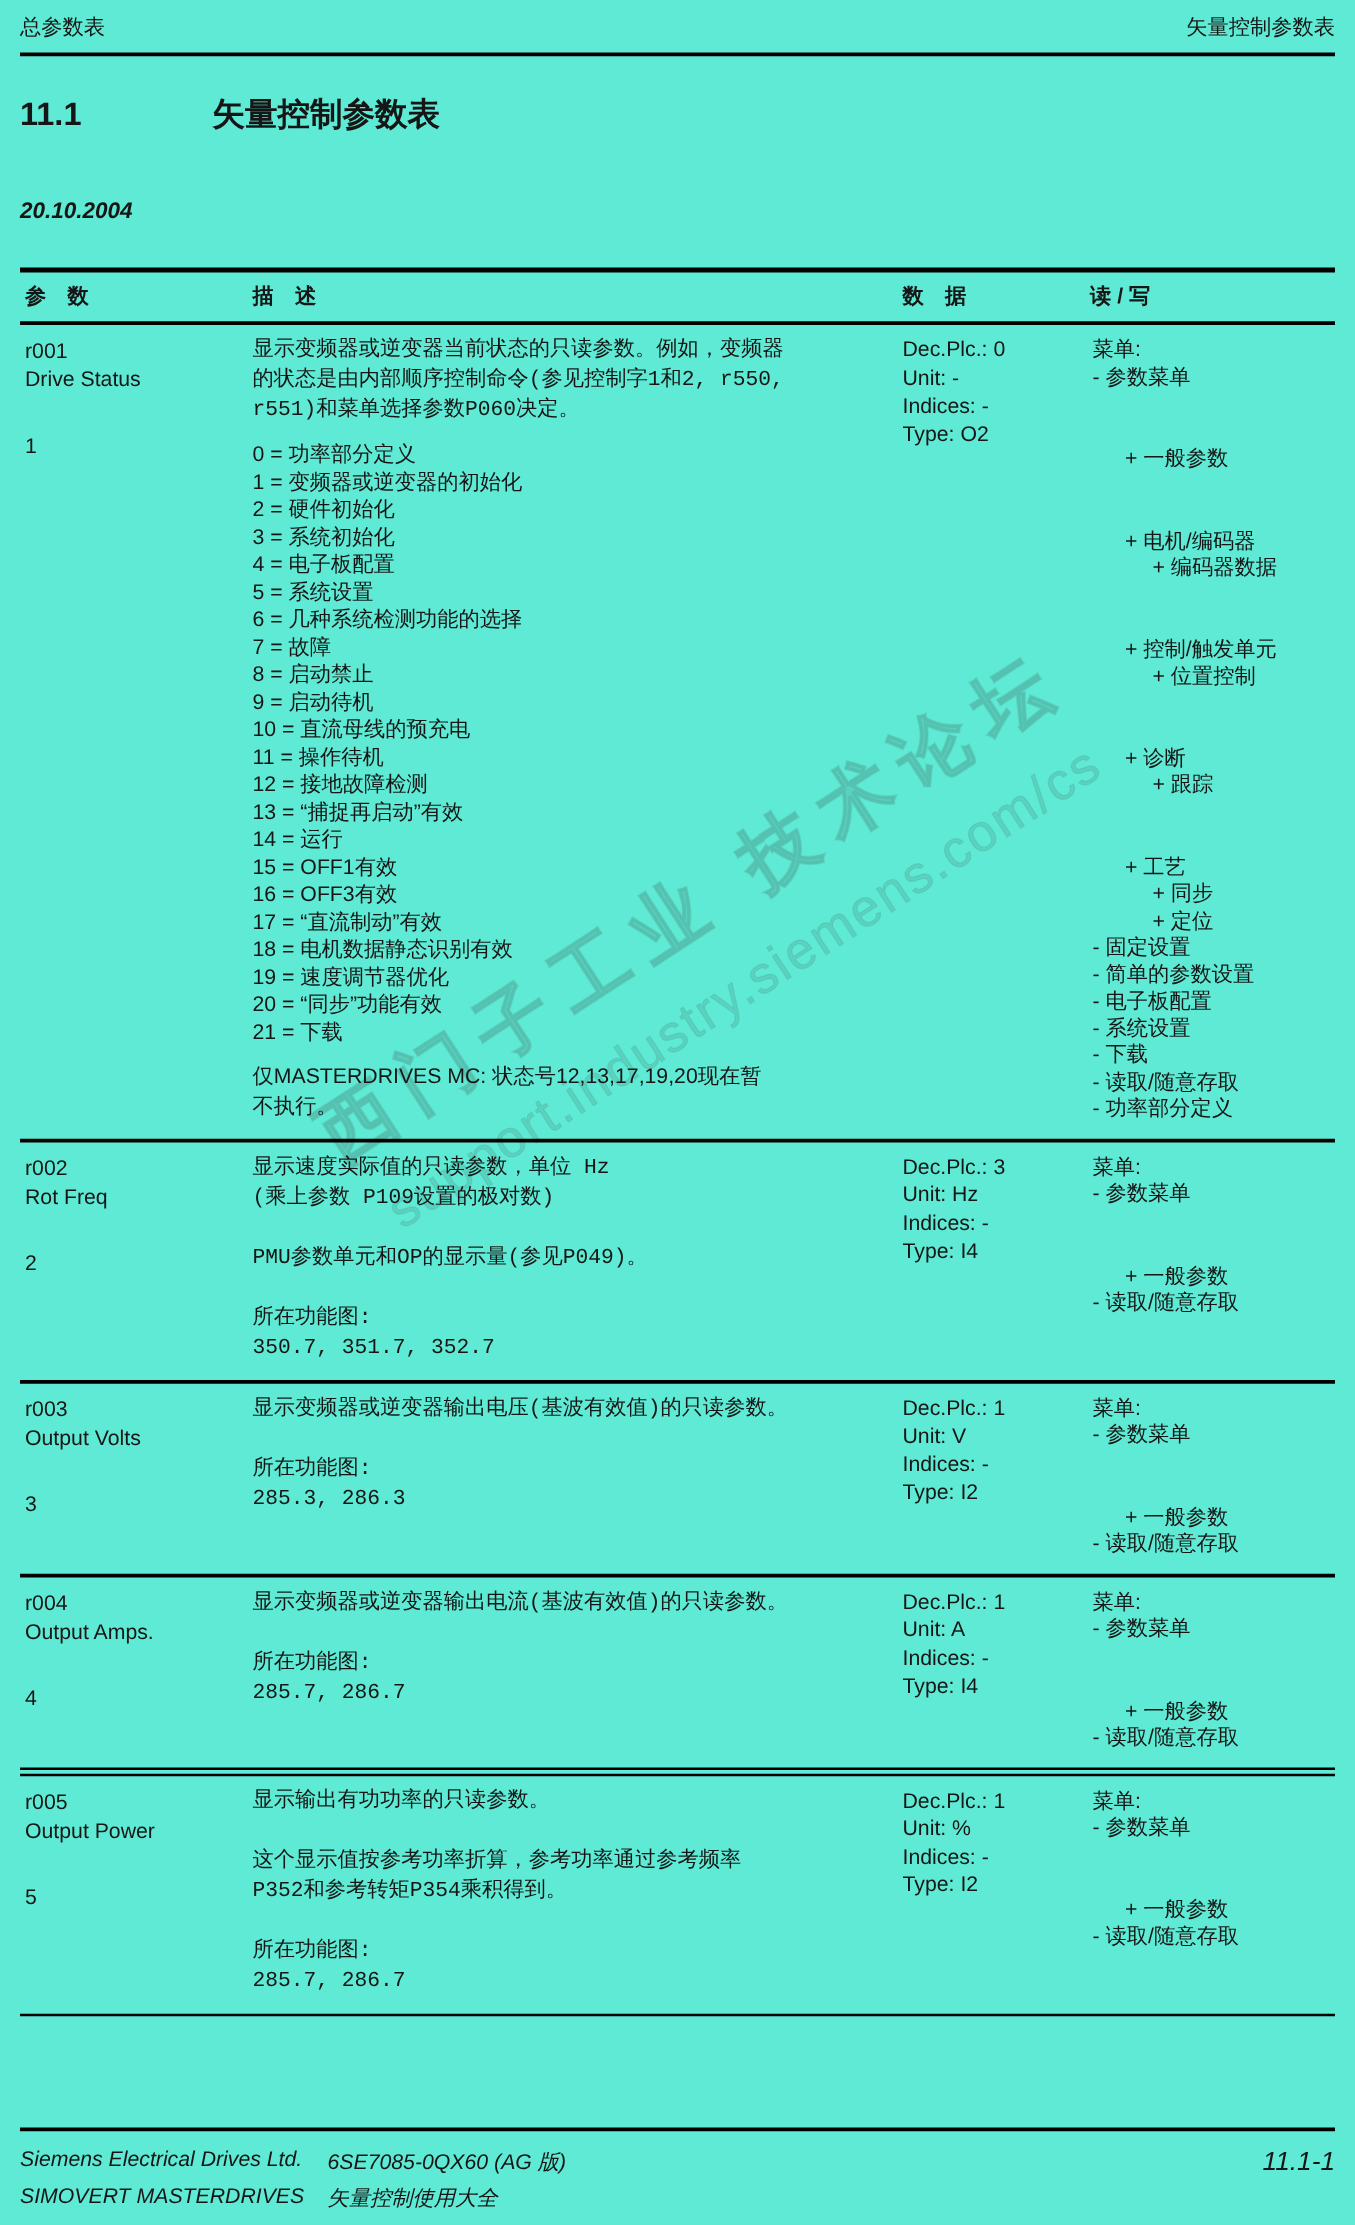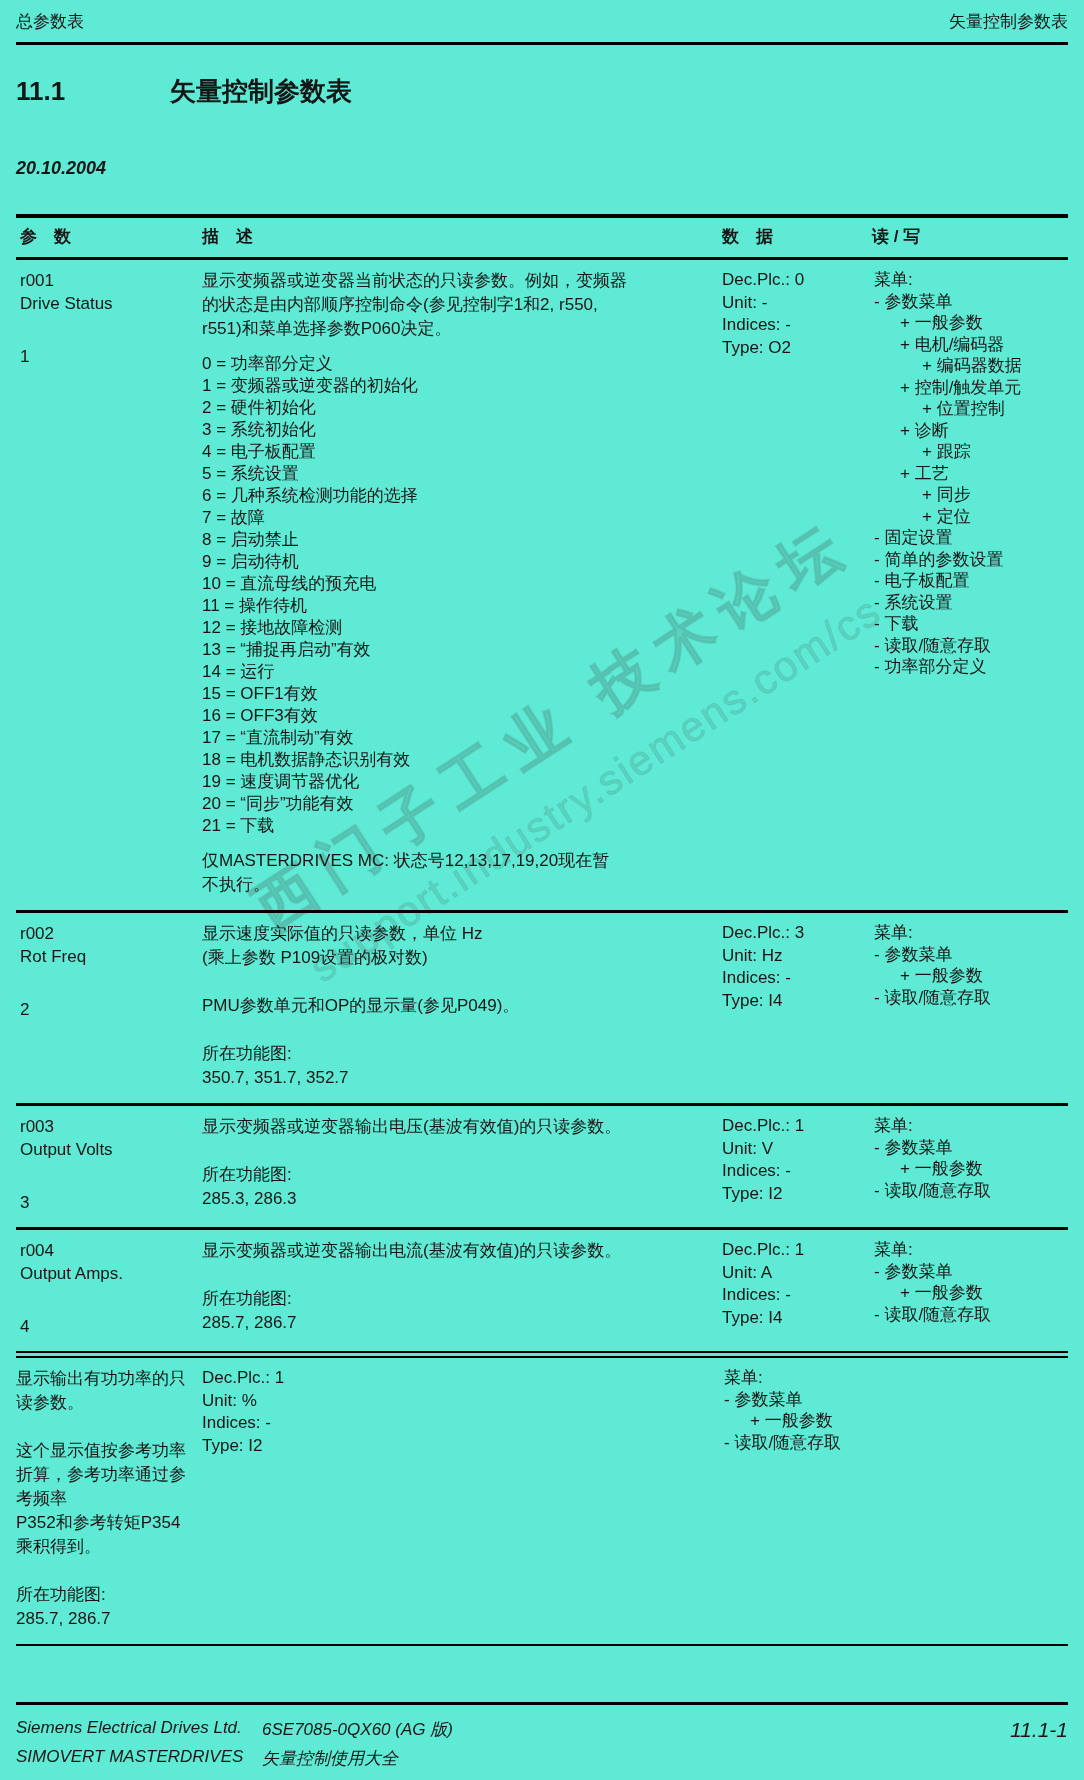--- a/index.html
+++ b/index.html
@@ -43,29 +43,29 @@
     padding:9px 0 13px; border-top:3px solid #000;
   }
   .trow:first-child { border-top:none; }
   .trow.double-top { border-top:7px double #000; }
   .cell { font-size:17px; }
   .param-cell { padding-left:4px; }
   .pid { line-height:23px; }
   .pname { line-height:23px; }
   .pnum { margin-top:30px; line-height:23px; }
   .desc-cell { padding-right:16px; }
-  .desc-text { white-space:pre-line; line-height:24px; }
+  .desc-text { white-space:pre-line; line-height:24px;font-family:Liberation Mono, monospace; }
   .vals { white-space:pre-line; line-height:22px; margin-top:12px; }
   .note { white-space:pre-line; line-height:24px; margin-top:12px; }
   .data-lines { white-space:pre-line; line-height:22.5px; }
   .rw-cell { padding-left:2px; }
   .menu-title { line-height:21.5px; }
   .menu-item { line-height:21.5px; }
   .ind0 { padding-left:0; }
-  .ind1 { padding-left:26px; }
+  .ind1 { padding-left:26px;margin-top:44px; }
   .ind2 { padding-left:48px; }
   
   .footer {
     position:absolute; top:1702px; left:16px; right:16px; z-index:2;
     border-top:3px solid #000; padding-top:13px;font-style:italic;
   }
   .footer-grid {
     display:grid; grid-template-columns:246px 1fr 110px; row-gap:6px; font-size:17px;
     grid-template-areas:"c1 d1 p" "c2 d2 p";
   }
@@ -237,20 +237,25 @@
 Type: I4</div>
           </div>
           <div class="cell rw-cell">
             <div class="menu-title">菜单:</div>
             <div class="menu-item ind0">- 参数菜单</div>
             <div class="menu-item ind1">+ 一般参数</div>
             <div class="menu-item ind0">- 读取/随意存取</div>
           </div>
         </div>
         <div class="trow double-top">
+          <div class="cell param-cell">
+            <div class="pid">r005</div>
+            <div class="pname">Output Power</div>
+            <div class="pnum">5</div>
+          </div>
           <div class="cell desc-cell">
             <div class="desc-text">显示输出有功功率的只读参数。
 
 这个显示值按参考功率折算，参考功率通过参考频率
 P352和参考转矩P354乘积得到。
 
 所在功能图:
 285.7, 286.7</div>
           </div>
           <div class="cell data-cell">

